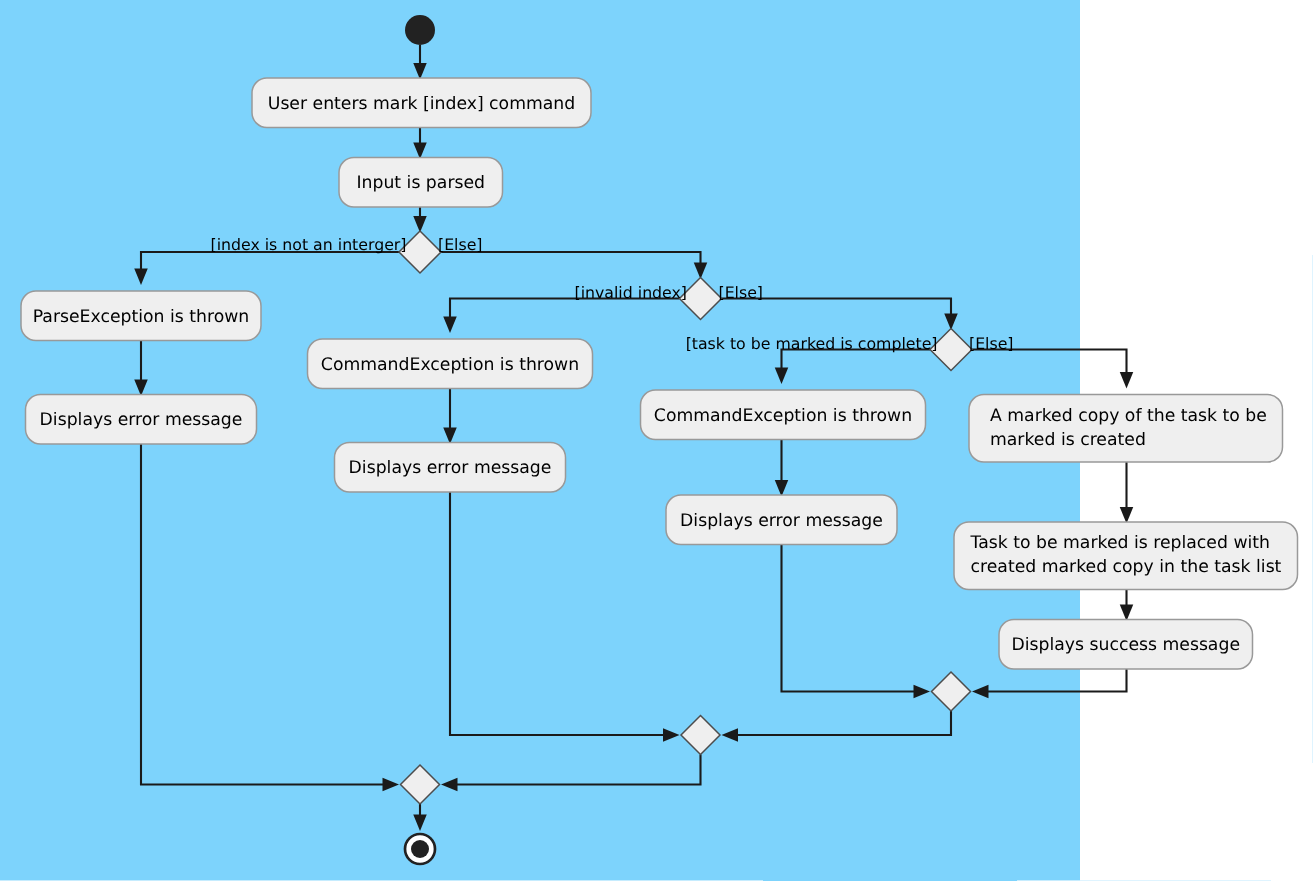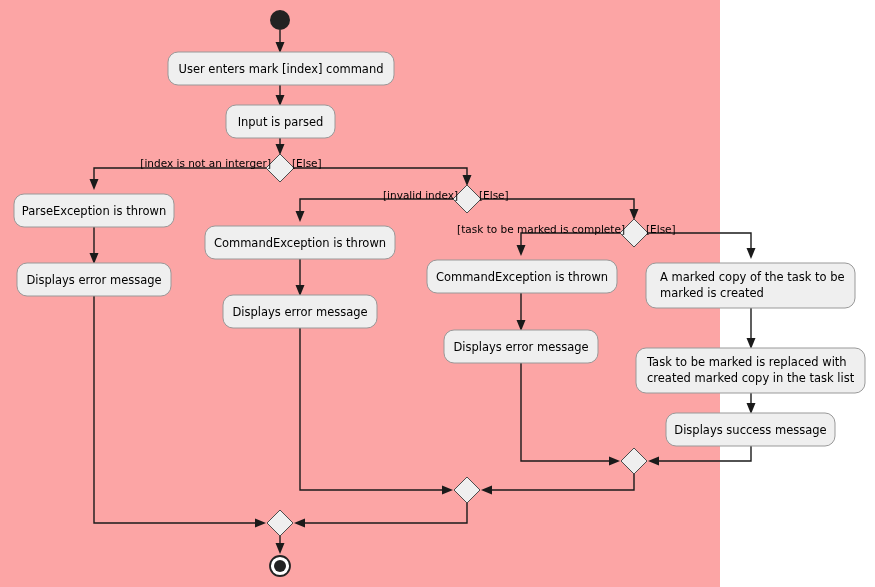--- a/index.html
+++ b/index.html
@@ -10,21 +10,21 @@
   body {
     width: 875px;
     height: 587px;
     font-family: "DejaVu Sans", sans-serif;
     overflow: hidden;
   }
   #diagram-root {
     position: relative;
     width: 720px;
     height: 587px;
-    background: #fca5a5;
+    background: #7dd3fc;
   }
   svg#activity-diagram {
     display: block;
     width: 875px;
     height: 587px;
   }
   .act-box {
     fill: #efefef;
     stroke: #999999;
     stroke-width: 1;

